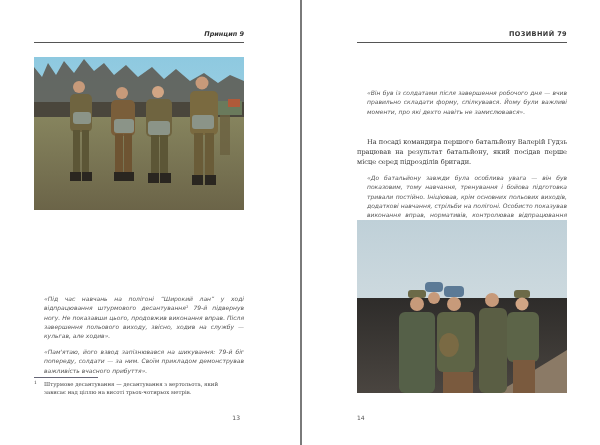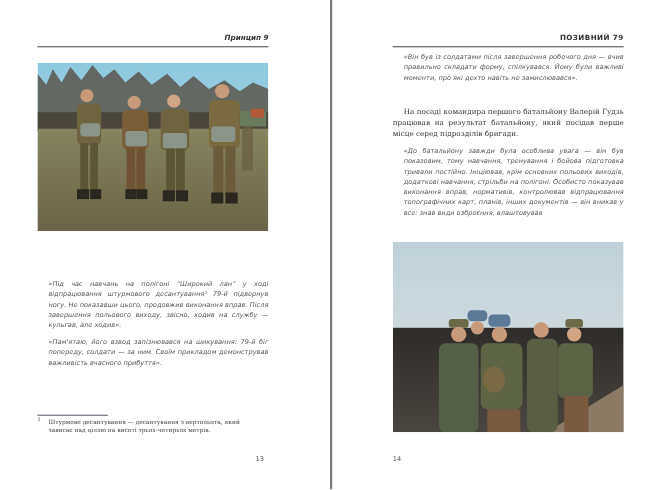--- a/index.html
+++ b/index.html
@@ -32,21 +32,21 @@
     .photo svg { display: block; width: 100%; height: 100%; }
 
     .body-text {
       font-family: "DejaVu Serif", serif; font-size: 6.6px; line-height: 10px;
       text-align: justify; color: #333; margin: 0; text-indent: 10px;
     }
     .quote {
       font-family: "DejaVu Sans", sans-serif; font-style: italic; font-size: 6px;
       line-height: 9.3px; color: #555; text-align: justify; margin: 0; padding-left: 10px;
     }
-    .block { position: absolute; left: 0; width: 210px; }
+    .block { position: absolute; left: 0; width: 210px; margin-top: 40px; }
 
     .fn-rule { position: absolute; left: 0; top: 377px; width: 64px; height: 1px; background: #667; }
     .footnote {
       position: absolute; left: 0; top: 380px; width: 205px;
       font-family: "DejaVu Serif", serif; font-size: 5.4px; line-height: 8px; color: #444;
       padding-left: 10px; box-sizing: border-box;
     }
     .footnote .fn-mark { position: absolute; left: 0; top: -1px; font-size: 4.5px; }
     .page-number {
       position: absolute; top: 414px;

